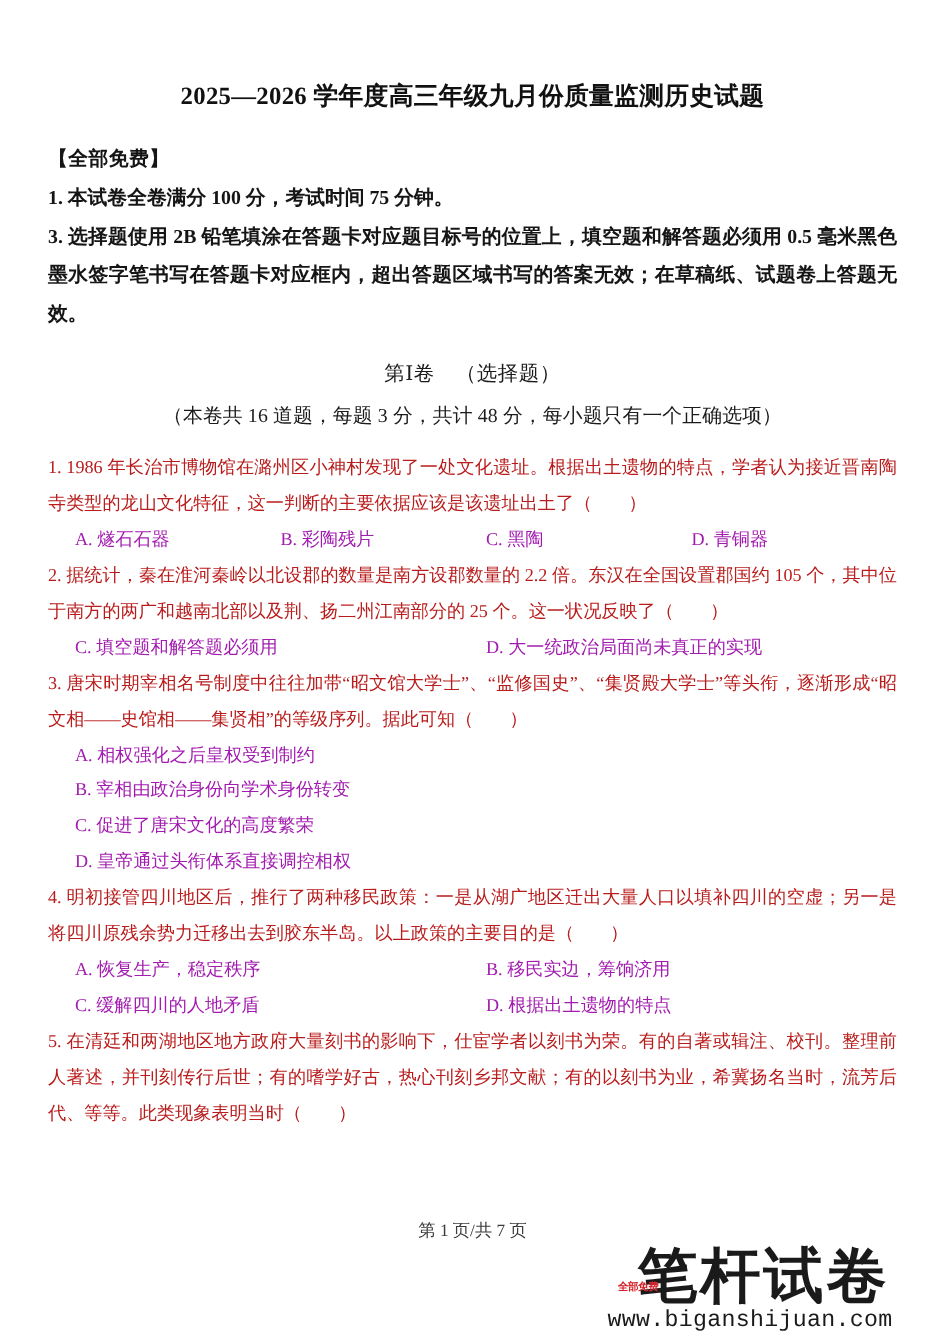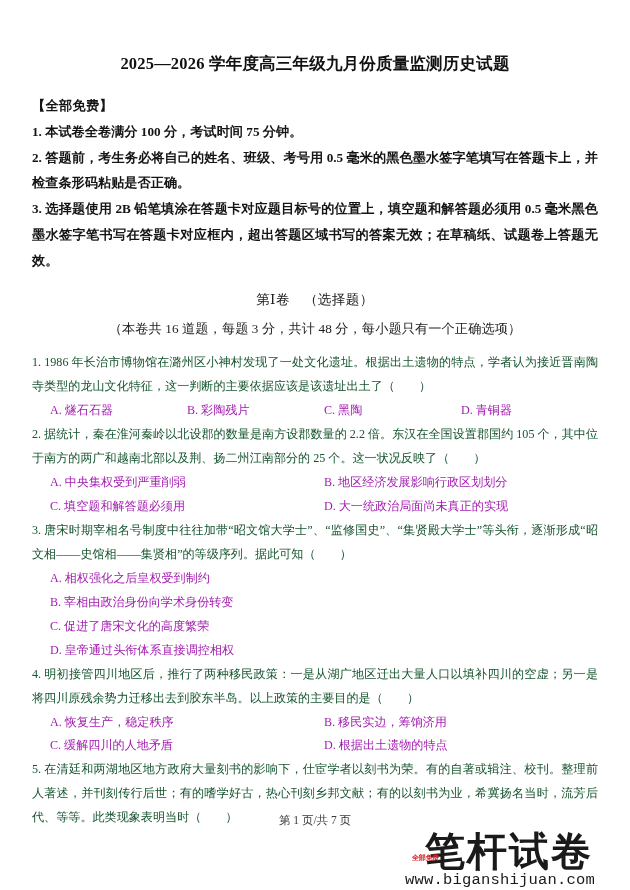--- a/index.html
+++ b/index.html
@@ -74,21 +74,21 @@
     margin-top: 10px;
   }
   .q-block {
     margin-bottom: 0px;
   }
   .q-stem {
     font-size: 12.1px;
     line-height: 1.98;
     text-align: justify;
     text-justify: inter-ideograph;
-    color: #14532d;
+    color: #b91c1c;
     margin: 0;
   }
   .opt-row {
     display: flex;
     font-size: 12.1px;
     line-height: 1.98;
     color: #a21caf;
     padding-left: 18px;
     box-sizing: border-box;
   }
@@ -162,21 +162,20 @@
 </head>
 <body>
 
 <div class="page">
 
   <h1 class="doc-title">2025—2026 学年度高三年级九月份质量监测历史试题</h1>
 
   <div class="notice">
     <p class="heading">【全部免费】</p>
     <p>1. 本试卷全卷满分 100 分，考试时间 75 分钟。</p>
-    <p>2. 答题前，考生务必将自己的姓名、班级、考号用 0.5 毫米的黑色墨水签字笔填写在答题卡上，并检查条形码粘贴是否正确。</p>
     <p>3. 选择题使用 2B 铅笔填涂在答题卡对应题目标号的位置上，填空题和解答题必须用 0.5 毫米黑色墨水签字笔书写在答题卡对应框内，超出答题区域书写的答案无效；在草稿纸、试题卷上答题无效。</p>
   </div>
 
   <div class="section-head">第Ⅰ卷　（选择题）</div>
   <div class="section-sub">（本卷共 16 道题，每题 3 分，共计 48 分，每小题只有一个正确选项）</div>
 
   <div class="questions">
 
     <div class="q-block">
       <p class="q-stem">1. 1986 年长治市博物馆在潞州区小神村发现了一处文化遗址。根据出土遗物的特点，学者认为接近晋南陶寺类型的龙山文化特征，这一判断的主要依据应该是该遗址出土了（　　）</p>
@@ -184,24 +183,20 @@
         <span class="opt">A. 燧石石器</span>
         <span class="opt">B. 彩陶残片</span>
         <span class="opt">C. 黑陶</span>
         <span class="opt">D. 青铜器</span>
       </div>
     </div>
 
     <div class="q-block">
       <p class="q-stem">2. 据统计，秦在淮河秦岭以北设郡的数量是南方设郡数量的 2.2 倍。东汉在全国设置郡国约 105 个，其中位于南方的两广和越南北部以及荆、扬二州江南部分的 25 个。这一状况反映了（　　）</p>
       <div class="opt-row two-col">
-        <span class="opt">A. 中央集权受到严重削弱</span>
-        <span class="opt">B. 地区经济发展影响行政区划划分</span>
-      </div>
-      <div class="opt-row two-col">
         <span class="opt">C. 填空题和解答题必须用</span>
         <span class="opt">D. 大一统政治局面尚未真正的实现</span>
       </div>
     </div>
 
     <div class="q-block">
       <p class="q-stem">3. 唐宋时期宰相名号制度中往往加带“昭文馆大学士”、“监修国史”、“集贤殿大学士”等头衔，逐渐形成“昭文相——史馆相——集贤相”的等级序列。据此可知（　　）</p>
       <div class="opt-row one-col">
         <span class="opt">A. 相权强化之后皇权受到制约</span>
       </div>

